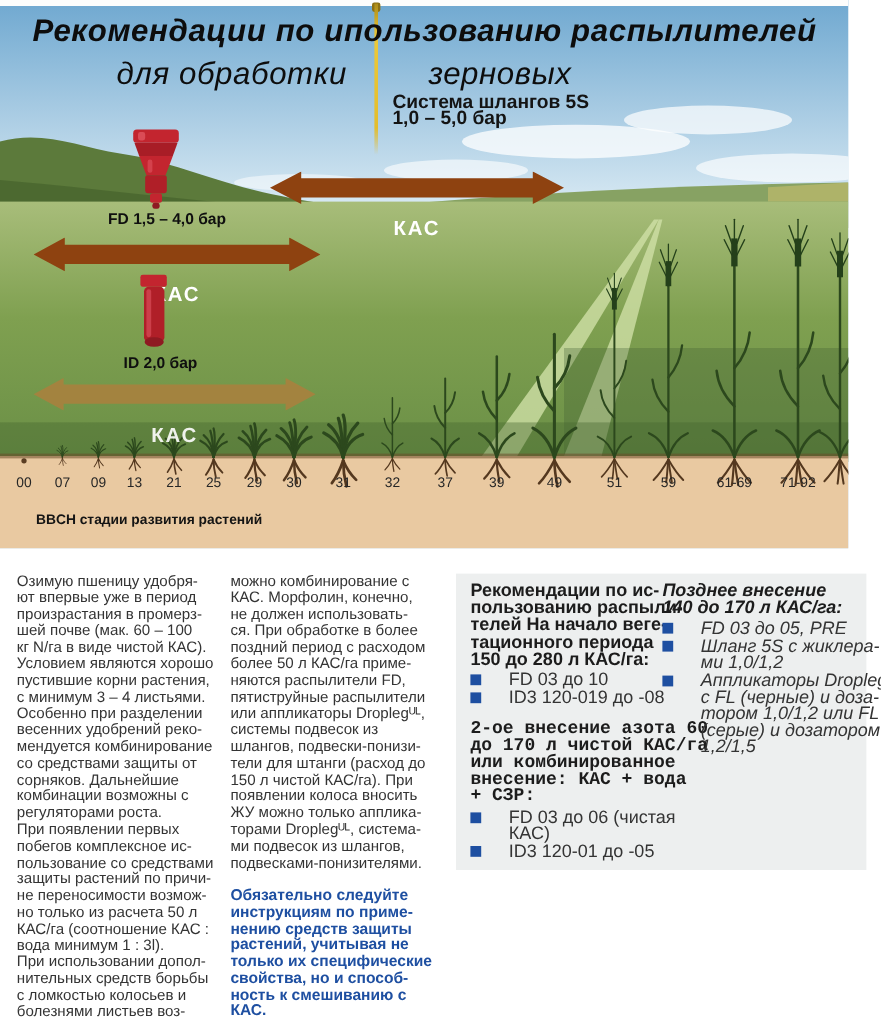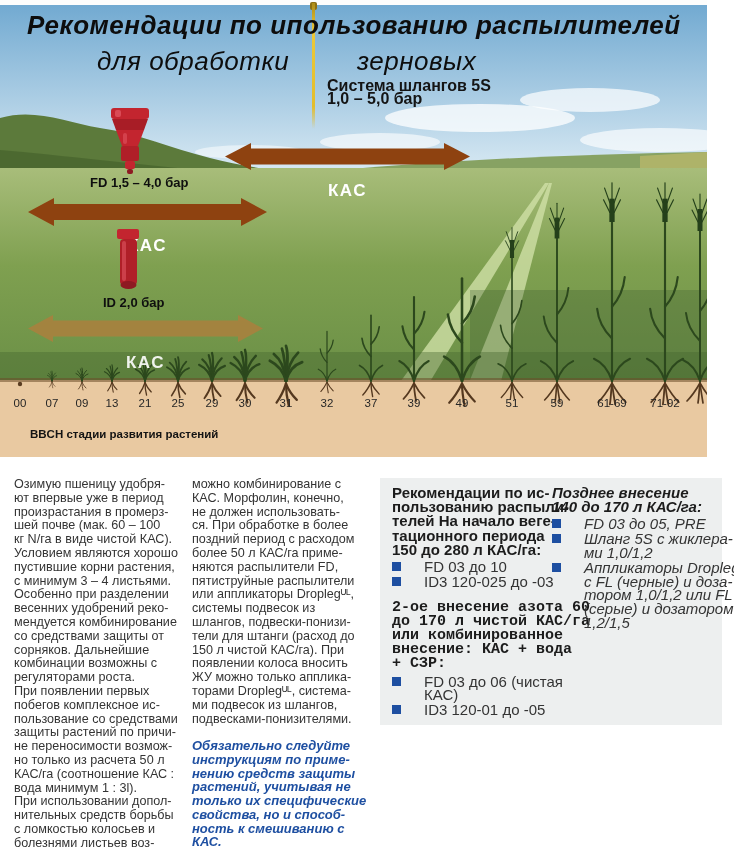--- a/index.html
+++ b/index.html
@@ -23,21 +23,21 @@
   .arrow .lbl{position:absolute;left:0;top:0;right:0;bottom:0;display:flex;align-items:center;justify-content:center;
               color:#fff;font-weight:bold;font-size:17px;letter-spacing:1.5px;margin-top:48px;}
   .noz{position:absolute;z-index:6;}
   .noz-label{position:absolute;z-index:7;font-size:13px;font-weight:bold;color:#0f0f0f;white-space:nowrap;}
   .bbch-num{position:absolute;top:397px;transform:translateX(-50%);z-index:7;font-size:11.5px;color:#262626;white-space:nowrap;}
   .bbch-caption{position:absolute;left:30px;top:428px;z-index:7;font-size:11.5px;font-weight:bold;color:#141414;}
   
   .col{position:absolute;top:478px;font-size:12.6px;line-height:13.8px;color:#343434;white-space:pre;}
   .col1{left:14px;width:176px;}
   .col2{left:192px;width:180px;}
-  .note{margin-top:13px;color:#1e4fa1;font-weight:bold;font-size:13px;line-height:13.7px;white-space:pre;font-style:italic;}
+  .note{margin-top:13px;color:#1e4fa1;font-weight:bold;font-size:13px;line-height:13.7px;white-space:pre;}
   .panel{position:absolute;left:380px;top:478px;width:342px;height:247px;background:#edefef;}
   .pcol{position:absolute;top:486px;font-size:15px;line-height:13.9px;color:#343434;}
   .pcol3{left:392px;width:152px;}
   .pcol4{left:552px;width:170px;font-style:italic;}
   .phead{font-weight:bold;color:#1c1c1c;white-space:pre;line-height:14.2px;margin:0 0 3px 0;}
   .phead2{margin-top:12px;font-family:Liberation Mono, monospace;}
   .bullets{margin:0;}
   .bullet-row{display:flex;gap:23px;margin-top:1px;}
   .sq{flex:0 0 auto;width:9px;height:9px;margin-top:2px;background:#1e4fa1;}
   .bt{white-space:pre;line-height:13.8px;}
@@ -284,21 +284,21 @@
 150 до 280 л КАС/га:</div>
     <div class="bullets">
 
         <div class="bullet-row">
           <span class="sq"></span>
           <span class="bt">FD 03 до 10</span>
         </div>
 
         <div class="bullet-row">
           <span class="sq"></span>
-          <span class="bt">ID3 120-025 до -03</span>
+          <span class="bt">ID3 120-019 до -08</span>
         </div>
       </div>
     <div class="phead phead2">2-ое внесение азота 60
 до 170 л чистой КАС/га
 или комбинированное
 внесение: КАС + вода
 + СЗР:</div>
     <div class="bullets">
 
         <div class="bullet-row">

